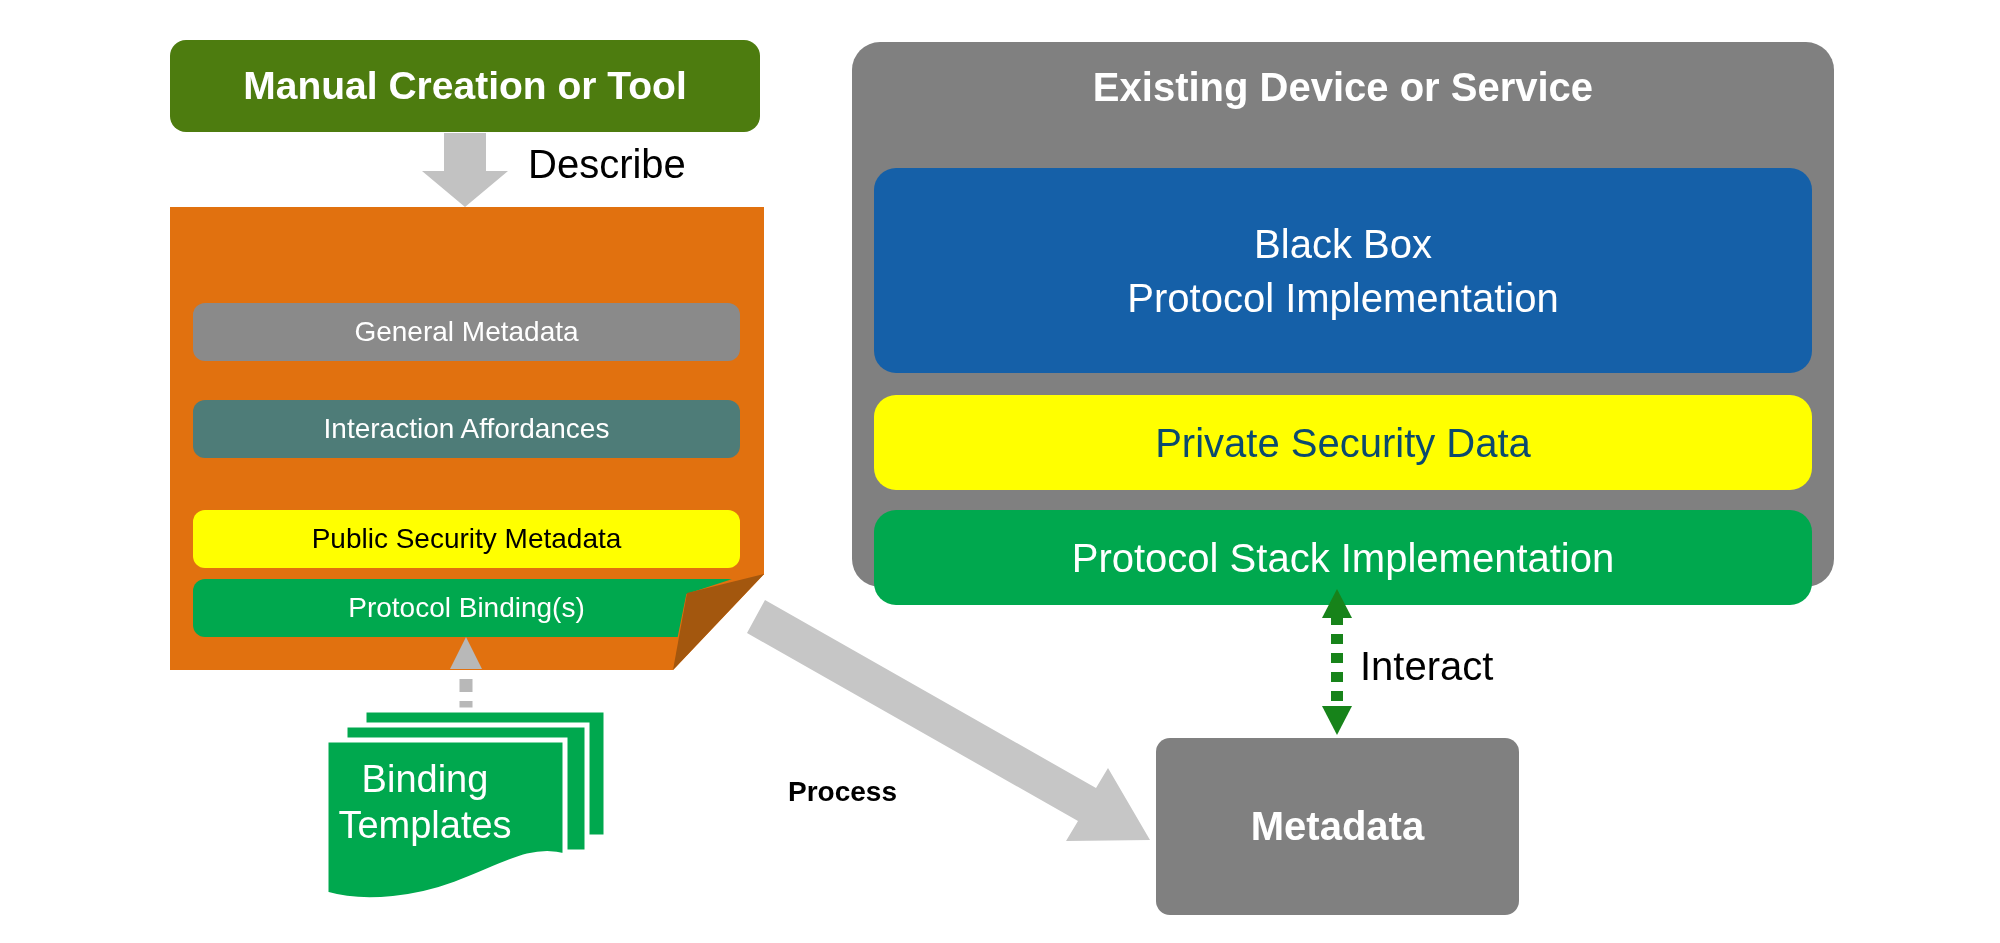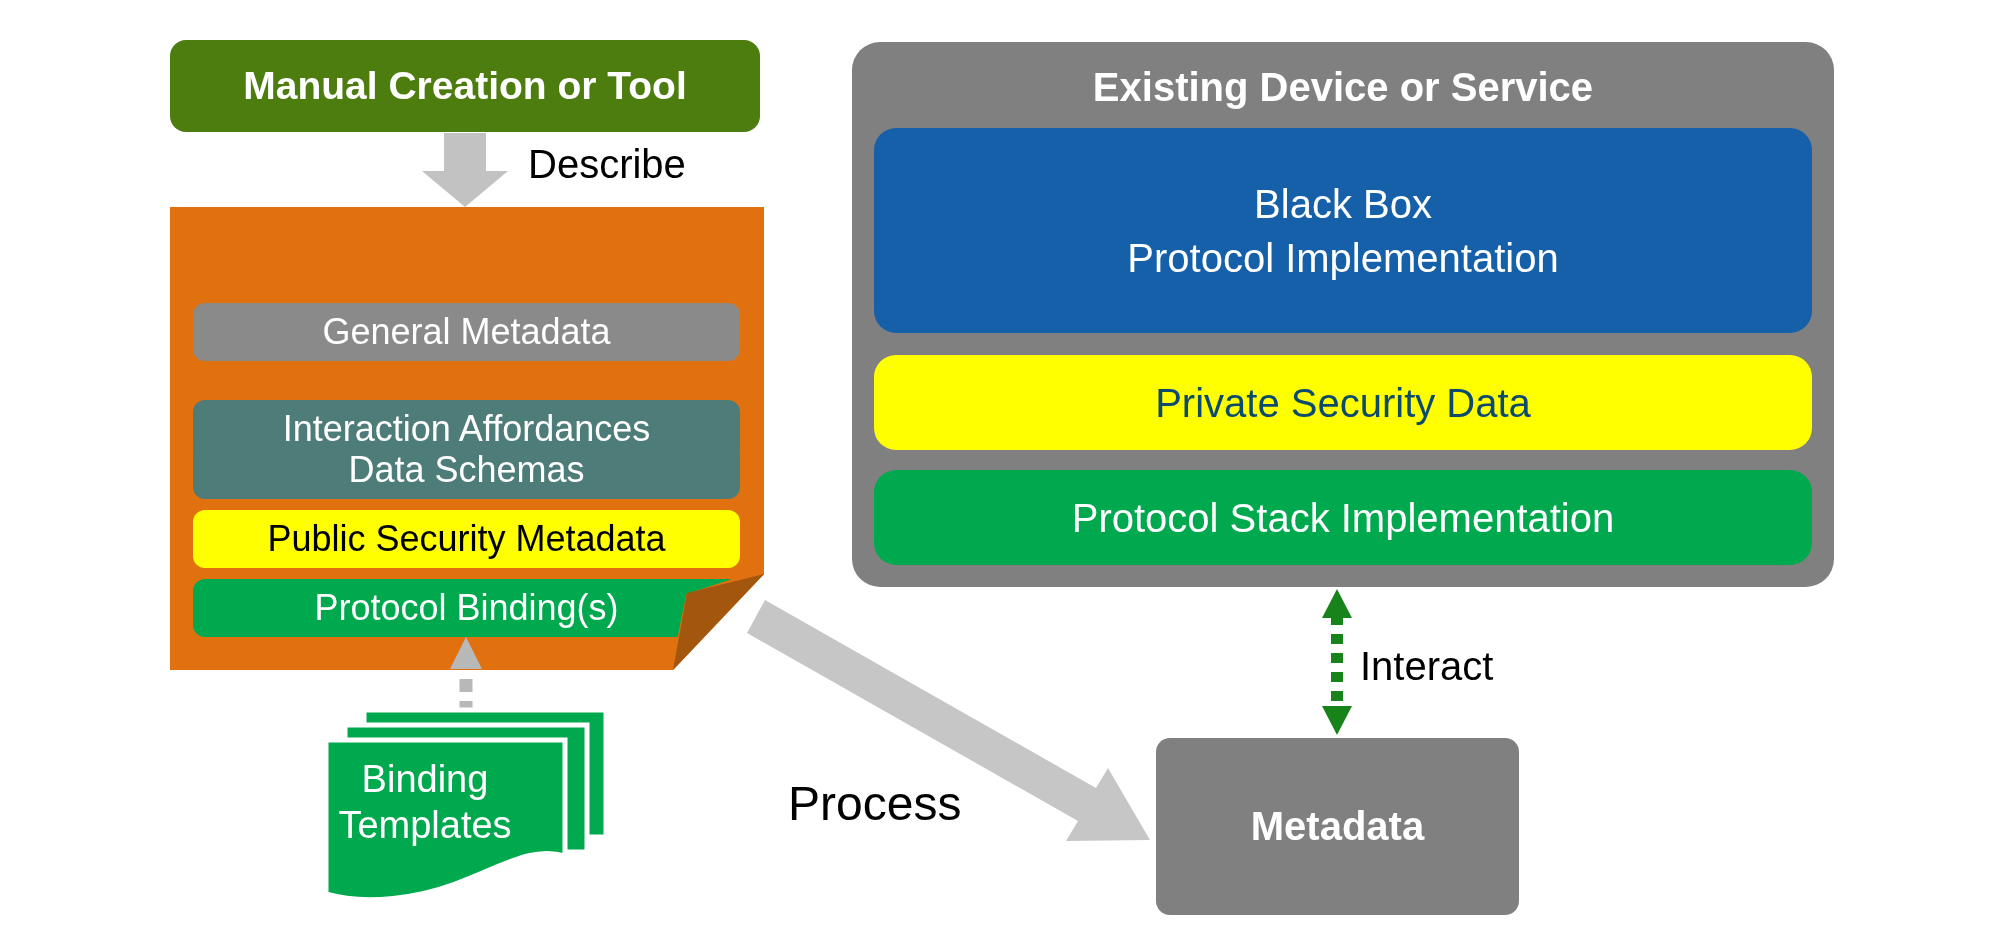--- a/index.html
+++ b/index.html
@@ -2,35 +2,35 @@
 <html><head>
 <meta charset="utf-8">
 <style>
   html,body{margin:0;padding:0;background:#ffffff;}
   #canvas{
     position:relative;width:2000px;height:943px;background:#ffffff;
     font-family:"Liberation Sans","DejaVu Sans",sans-serif;overflow:hidden;
   }
   .abs{position:absolute;}
   .center{display:flex;align-items:center;justify-content:center;text-align:center;}
-  .col{flex-direction:column;}
+  .col{flex-direction:column;margin-top:40px;}
   .nowrap{white-space:nowrap;}
 
   
   .manual-box{left:170px;top:40px;width:590px;height:92px;border-radius:16px;
     font-weight:bold;font-size:39px;color:#fff;}
   .describe-label{left:528px;top:142px;font-size:40px;color:#000;}
 
   .orange-box{left:170px;top:207px;width:594px;height:463px;
     clip-path:polygon(0 0,100% 0,100% 79.3%,84.7% 100%,0 100%);}
   .td-header{position:absolute;left:22px;top:12px;width:550px;height:84px;
     display:flex;align-items:center;}
   .td-title{font-size:42px;color:#fff;margin-left:18px;white-space:nowrap;}
   .td-row{position:absolute;left:23px;width:547px;height:58px;border-radius:12px;
-    font-size:36px;text-align:center;}
+    font-size:28px;text-align:center;}
   .td-row-1{top:96px;}
   .td-row-2{top:165px;margin-top:28px;}
   .td-row-3{top:234px;}
   .td-row-4{top:303px;}
   .td-row-5{top:372px;clip-path:polygon(0 0,98.6% 0,90.2% 26%,88.6% 100%,0 100%);}
 
   .bt-label{left:330px;top:756px;width:190px;font-size:38px;line-height:46px;
     color:#fff;text-align:center;}
 
   
@@ -38,21 +38,21 @@
   .device-title{left:852px;top:54px;width:982px;height:66px;
     font-weight:bold;font-size:40px;color:#fff;}
   .layer{left:874px;width:938px;border-radius:22px;font-size:40px;line-height:54px;}
   .layer-1{top:128px;height:205px;}
   .layer-2{top:355px;height:95px;}
   .layer-3{top:470px;height:95px;}
 
   .interact-label{left:1360px;top:644px;font-size:40px;color:#000;}
   .consumer-box{left:1156px;top:738px;width:363px;height:177px;border-radius:14px;
     font-weight:bold;font-size:40px;color:#fff;}
-  .process-label{left:788px;top:776px;font-size:48px;color:#000;}
+  .process-label{left:788px;top:776px;font-size:28px;color:#000;font-weight:bold;}
 
   
   #overlay{position:absolute;left:0;top:0;width:2000px;height:943px;pointer-events:none;}
 </style>
 </head>
 <body>
 
 <div id="canvas">
 
   <div class="abs center manual-box nowrap" style="background-color: #4d7c0f;">
@@ -61,23 +61,20 @@
 
   <div class="abs describe-label nowrap">Describe</div>
 
   <div class="abs orange-box" style="background-color: rgb(225, 113, 15);">
 
     <div class="td-row td-row-1 center nowrap" style="background-color: rgb(138, 138, 138); color: rgb(255, 255, 255);">
       <span>General Metadata</span>
     </div>
     <div class="td-row td-row-2 center nowrap" style="background-color: rgb(78, 124, 120); color: rgb(255, 255, 255);">
       <span>Interaction Affordances</span>
-    </div>
-    <div class="td-row td-row-3 center nowrap" style="background-color: rgb(78, 124, 120); color: rgb(255, 255, 255);">
-      <span>Data Schemas</span>
     </div>
     <div class="td-row td-row-4 center nowrap" style="background-color: rgb(255, 255, 0); color: rgb(0, 0, 0);">
       <span>Public Security Metadata</span>
     </div>
     <div class="td-row td-row-5 center nowrap" style="background-color: rgb(0, 168, 78); color: rgb(255, 255, 255);">
       <span>Protocol Binding(s)</span>
     </div>
   </div>
 
   <div class="abs device-box" style="background-color: rgb(128, 128, 128);"></div>

